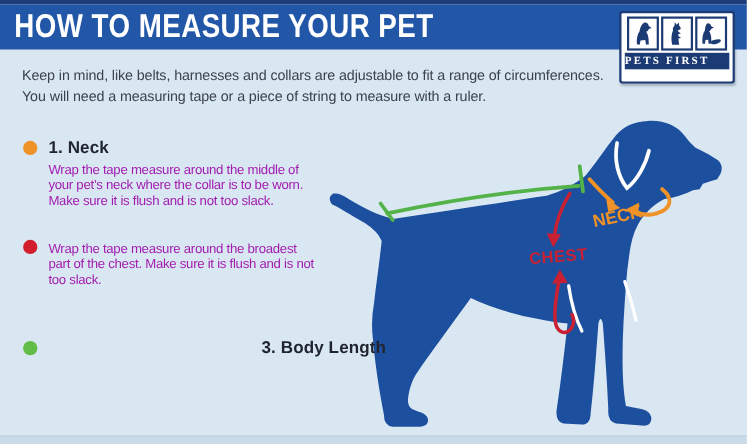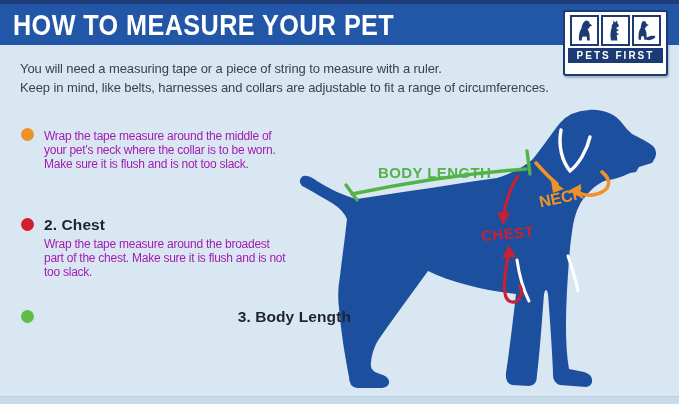--- a/index.html
+++ b/index.html
@@ -18,22 +18,22 @@
   
   .logo-box{
     position:absolute;left:563px;top:10px;width:105px;height:66px;box-sizing:border-box;
     background:#ffffff;border:2px solid #1c3a74;border-radius:3px;padding:3px;
     box-shadow:1px 2px 2px rgba(70,80,100,.35);z-index:6;
   }
   .logo-dogs{display:flex;justify-content:center;gap:2px;}
   .logo-frame{width:29px;height:31px;box-sizing:border-box;border:2px solid #1c3a74;background:#fff;
     display:flex;align-items:center;justify-content:center;}
   .logo-frame svg{display:block;}
-  .logo-bar{margin-top:2px;background:#1c3a74;height:15px;line-height:15px;text-align:center;
-    color:#fff;font-family:Liberation Sans, sans-serif;font-weight:bold;font-size:10px;letter-spacing:2px;}
+  .logo-bar{margin-top:2px;background:#1c3a74;height:15px;line-height:15px;text-align:left;
+    color:#fff;font-family:Liberation Serif, serif;font-weight:bold;font-size:10px;letter-spacing:2px;}
   
   .intro{position:absolute;left:20px;top:60px;color:#3b414e;font-size:13px;line-height:18.5px;
     letter-spacing:-.1px;white-space:nowrap;z-index:3;}
   
   .section{position:absolute;left:21px;width:330px;z-index:3;}
   .bullet{position:absolute;left:0;top:2px;width:13px;height:13px;border-radius:50%;}
   .sec-title{margin-left:23px;font-size:15.5px;font-weight:bold;color:#1f242e;letter-spacing:.1px;}
   .sec-body{margin-left:23px;margin-top:4px;font-size:12px;line-height:13.8px;color:#a21caf;
     letter-spacing:-.25px;white-space:pre-line;}
   #section-1{top:126px;}
@@ -75,34 +75,34 @@
       <div class="logo-frame">
         <svg width="22" height="25" viewBox="0 0 24 27">
             <path fill="#1c3a74" d="M8.3 3.2 C10 3.2 11.2 4.4 11.4 6.1 L14.1 7.7 L11.5 8.7 C11.3 10 10.5 10.8 9.5 11 C11 13.6 11.7 16.7 11.6 19.8 L11.7 23.6 L9 23.6 L8.5 19.7 L5.8 19.9 L5.4 23.6 L2.9 23.6 C2.3 18.3 3.1 13.3 5.2 10.4 C5.6 6.8 6.5 3.2 8.3 3.2 Z M11.7 21 C14.2 19.8 17.1 19 20 19.3 C21.4 19.5 21.4 20.9 20.3 21.8 C17.9 23.8 14.5 24.4 11.8 23.9 Z"></path>
           </svg>
       </div>
     </div>
     <div class="logo-bar">PETS FIRST</div>
   </div>
 
   <div class="intro">
+    <div>Keep in mind, like belts, harnesses and collars are adjustable to fit a range of circumferences.</div>
     <div>You will need a measuring tape or a piece of string to measure with a ruler.</div>
-    <div>Keep in mind, like belts, harnesses and collars are adjustable to fit a range of circumferences.</div>
   </div>
 
   <div class="section" id="section-1">
     <span class="bullet" style="background: rgb(239, 146, 39);"></span>
+    <div class="sec-title">1. Neck</div>
     <div class="sec-body">Wrap the tape measure around the middle of
 your pet’s neck where the collar is to be worn.
 Make sure it is flush and is not too slack.</div>
   </div>
 
   <div class="section" id="section-2">
     <span class="bullet" style="background: rgb(211, 31, 43);"></span>
-    <div class="sec-title">2. Chest</div>
     <div class="sec-body">Wrap the tape measure around the broadest
 part of the chest. Make sure it is flush and is not
 too slack.</div>
   </div>
 
   <div class="section" id="section-3">
     <span class="bullet" style="background: rgb(98, 189, 71);"></span>
     <div class="sec-title">3. Body Length</div>
   </div>
 
@@ -141,18 +141,17 @@
     </g>
 
     <g>
       <path fill="none" stroke="#ef9227" stroke-width="3.6" stroke-linecap="round" d="M536 163 C544 172 551 179 557 184"></path>
       <polygon fill="#ef9227" points="564,189 551,180 553,193"></polygon>
       <path fill="none" stroke="#ef9227" stroke-width="3.6" stroke-linecap="round" d="M602 172 C612 180 611 190 597 194 C591 196 583 195 577 192"></path>
       <polygon fill="#ef9227" points="568,191 581,184 580,197"></polygon>
     </g>
   </svg>
 
-  <div class="diagram-label lbl-bodylength">BODY LENGTH</div>
   <div class="diagram-label lbl-neck">NECK</div>
   <div class="diagram-label lbl-chest">CHEST</div>
 
   <div class="bottom-strip"></div>
 </div>
 
 </body></html>

